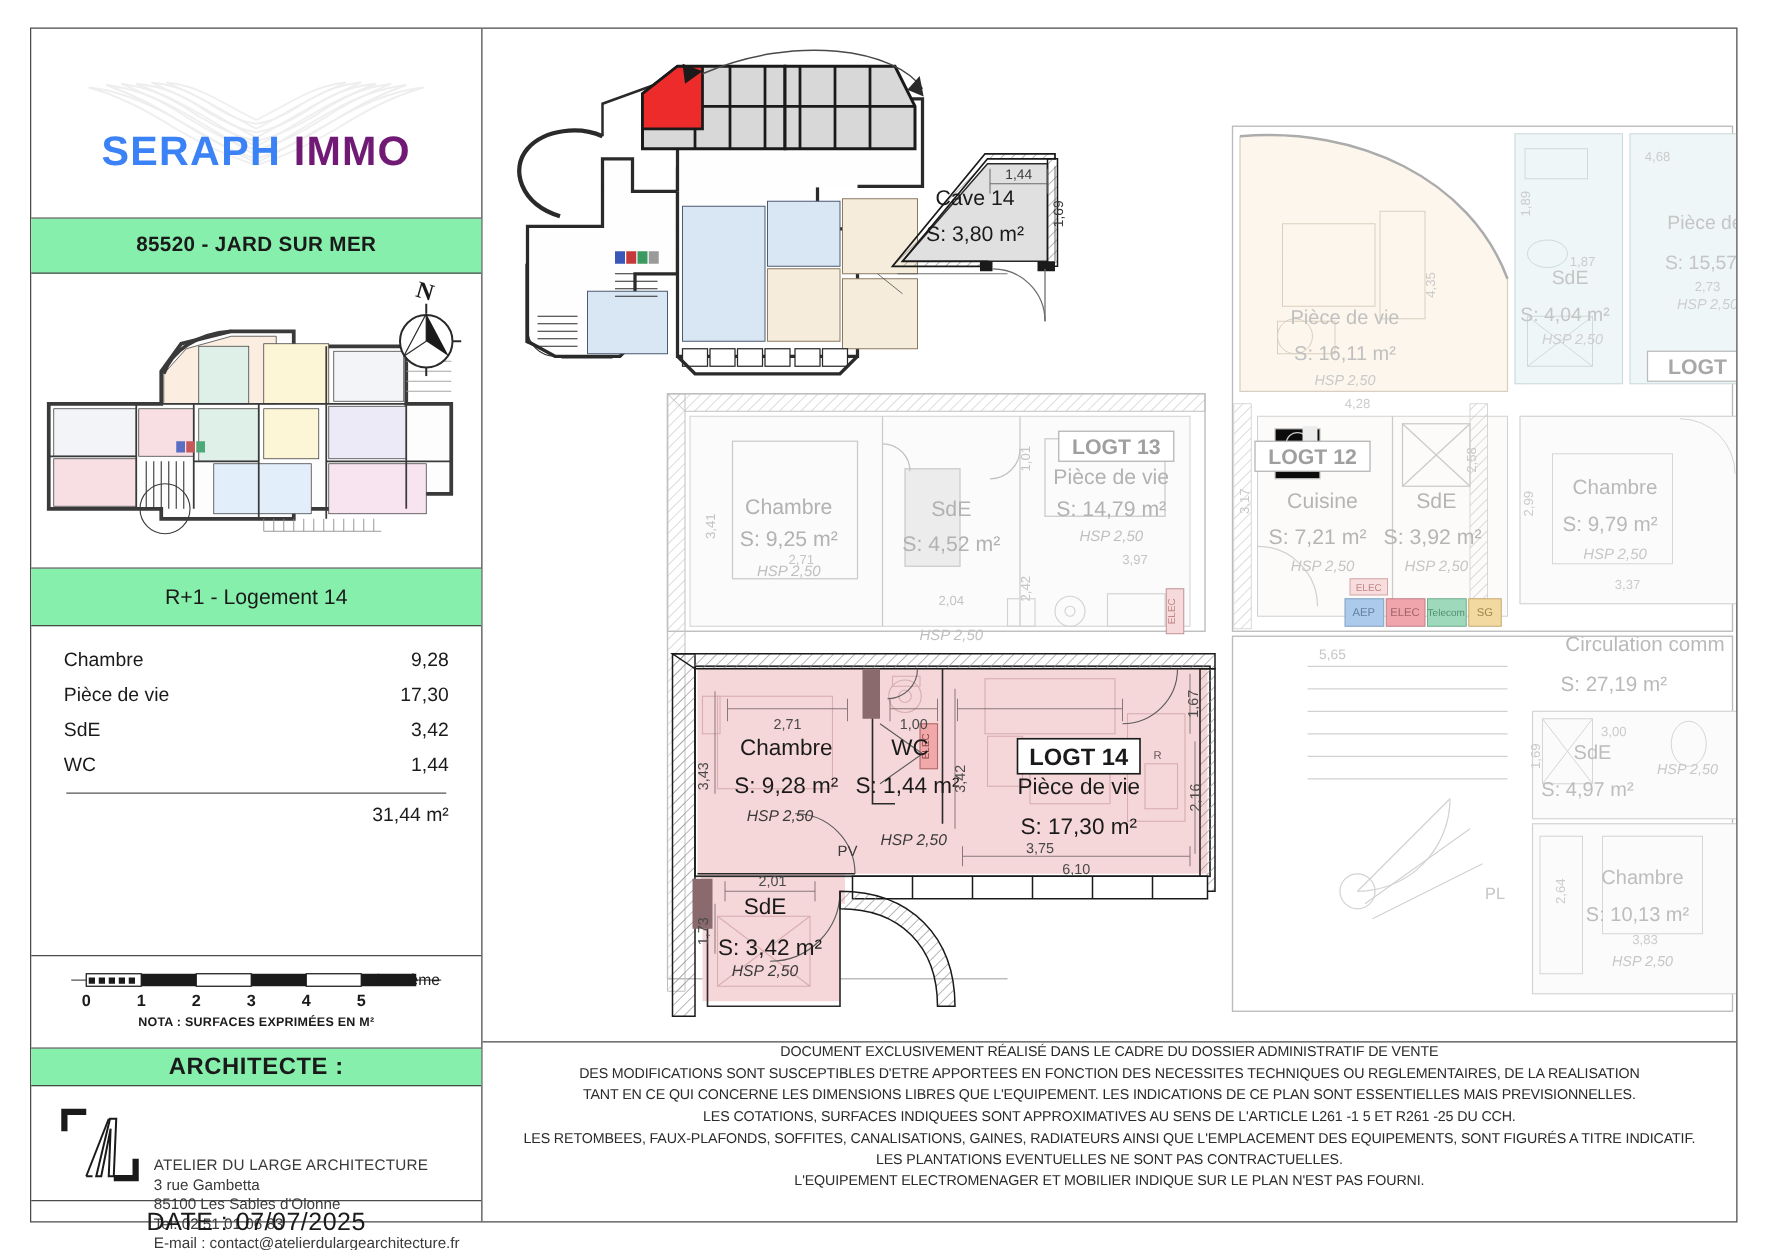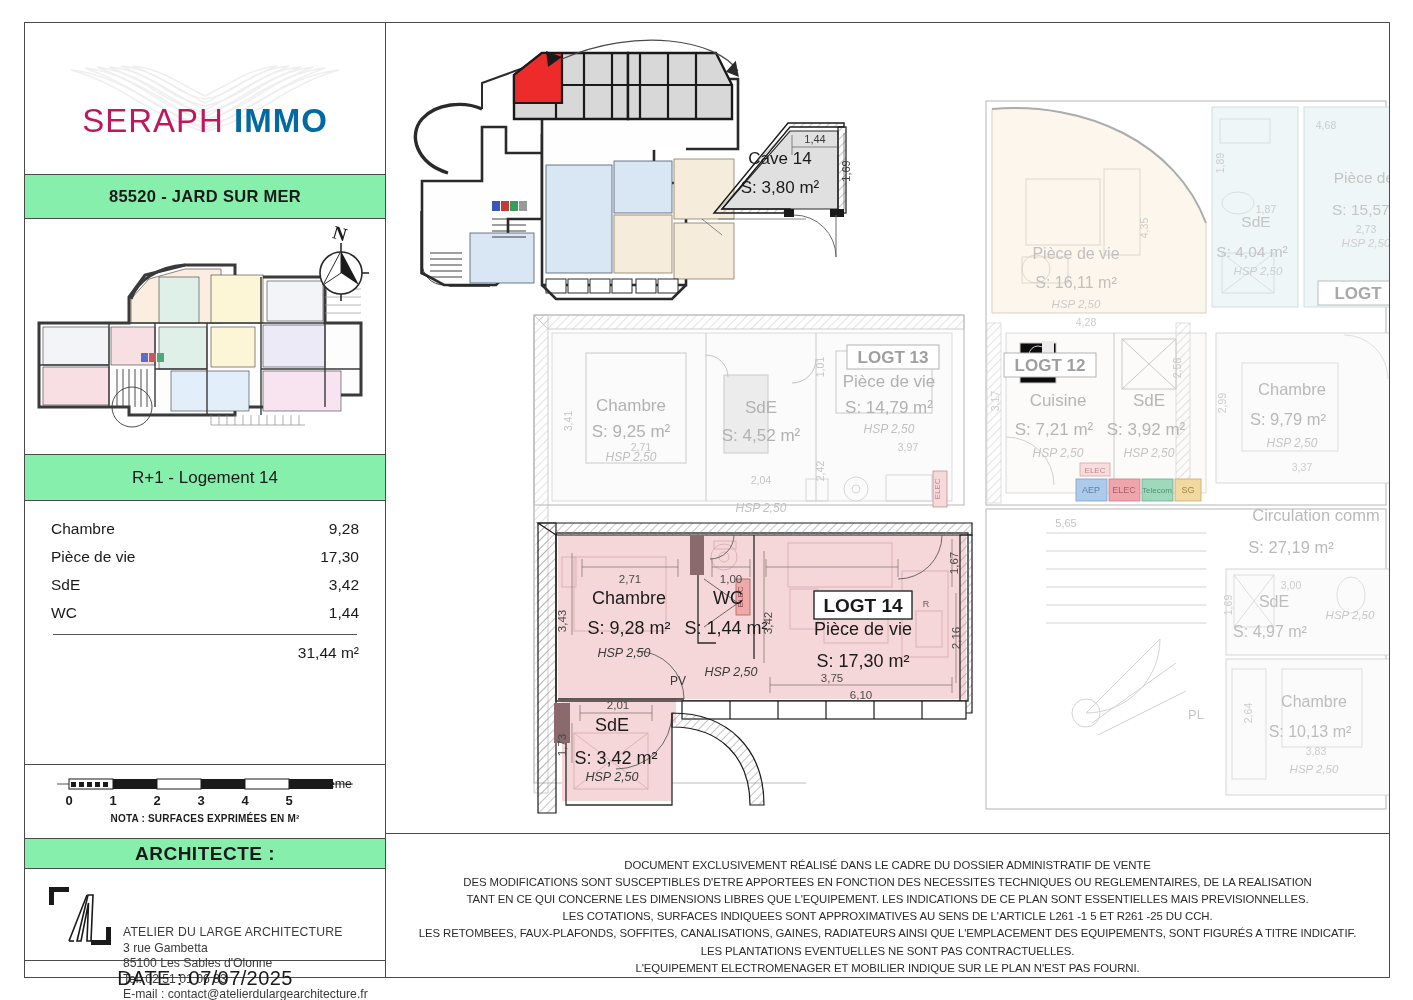--- a/index.html
+++ b/index.html
@@ -8,22 +8,22 @@
 
   
   .leftcol{position:absolute;left:0;top:0;width:361px;height:100%;border-right:1.5px solid #4a4a4a;box-sizing:border-box;}
   .lrow{border-bottom:1.5px solid #4a4a4a;box-sizing:border-box;position:relative;}
   .shade{background:#86efac;}
 
   .logo-box{height:152px;display:flex;align-items:center;justify-content:center;position:relative;}
   .logo-wrap{position:relative;width:300px;height:110px;display:flex;align-items:flex-end;justify-content:center;}
   .wings{position:absolute;left:50%;top:2px;transform:translateX(-50%);opacity:.30;}
   .logo-text{position:relative;z-index:2;font-size:33px;letter-spacing:1px;white-space:nowrap;margin-bottom:14px;}
-  .logo-text .thin{color:#be185d;font-weight:400;}
-  .logo-text .bold{color:#0369a1;font-weight:700;}
+  .logo-text .thin{color:#3b82f6;font-weight:700;}
+  .logo-text .bold{color:#701a75;font-weight:700;}
 
   .addr-box{height:44px;display:flex;align-items:center;justify-content:center;font-size:16.5px;font-weight:600;letter-spacing:.3px;}
 
   .keyplan-box{height:236px;position:relative;overflow:hidden;}
   .northwrap{position:absolute;right:12px;top:6px;width:62px;height:76px;}
   .north-n{position:absolute;left:22px;top:-2px;font-size:19px;font-weight:700;font-family:"Liberation Serif",serif;transform:rotate(16deg);}
 
   .title2-box{height:46px;display:flex;align-items:center;justify-content:center;font-size:17px;font-weight:400;}
 
   .surf-box{height:180px;padding:14px 26px 0 26px;box-sizing:border-box;}
@@ -43,21 +43,21 @@
   .arch-box{height:92px;position:relative;}
   .arch-logo{position:absolute;left:22px;top:14px;}
   .arch-txt{position:absolute;left:98px;top:10px;font-size:12.2px;line-height:15.6px;color:#3a3a3a;}
   .arch-txt .l1{letter-spacing:.2px;margin-top:46px;}
 
   .date-box{height:34px;display:flex;align-items:center;justify-content:center;font-size:20px;font-weight:400;letter-spacing:.4px;border-bottom:none;}
 
   
   .rightcol{position:absolute;left:361px;top:0;right:0;bottom:0;}
   .plan-area{position:absolute;left:0;top:0;right:0;height:810px;overflow:hidden;}
-  .notes-box{position:absolute;left:0;right:0;top:810px;bottom:0;border-top:1.5px solid #4a4a4a;box-sizing:border-box;display:flex;align-items:flex-end;justify-content:center;}
+  .notes-box{position:absolute;left:0;right:0;top:810px;bottom:0;border-top:1.5px solid #4a4a4a;box-sizing:border-box;display:flex;align-items:flex-start;justify-content:center;}
   .notes-inner{text-align:center;font-size:11.4px;line-height:17.2px;color:#2b2b2b;letter-spacing:-.1px;padding:0 14px;}
   .notes-inner div{white-space:nowrap;}
 </style>
 </head>
 <body>
 
 <div class="sheet">
 
   <div class="leftcol">
 

